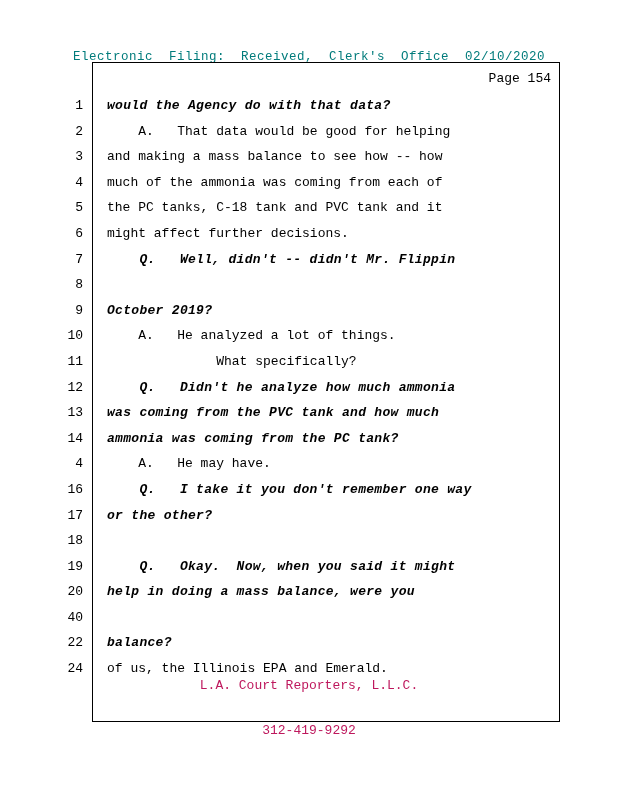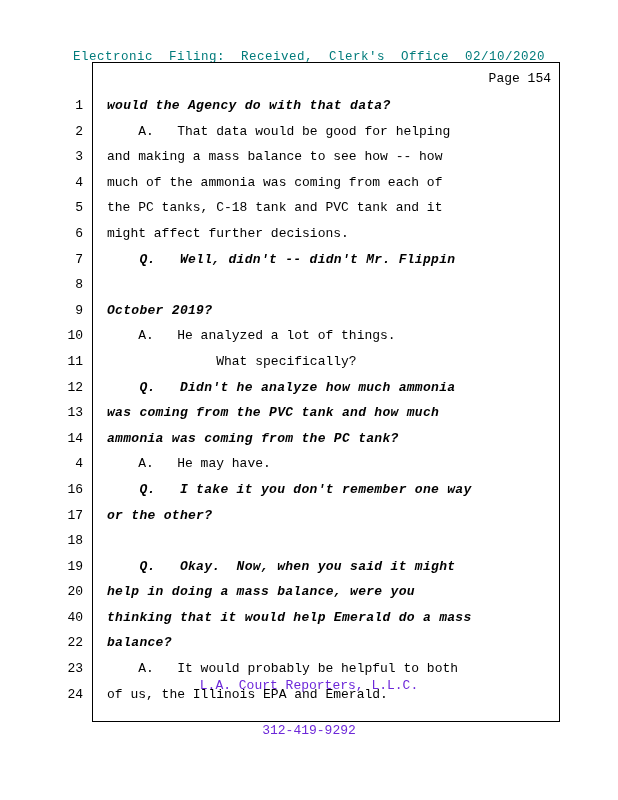--- a/index.html
+++ b/index.html
@@ -54,21 +54,21 @@
     text-align: right;
     font-weight: normal;
     font-size: 13px;
   }
   .line .txt { white-space: pre; }
   .line.bold .txt { font-weight: bold; letter-spacing: 0.3px; font-style: italic; }
   .footer {
     position: absolute;
     left: 0; right: 0; bottom: 32px;
     text-align: center;
-    color: #6d28d9;
+    color: #be185d;
     font-size: 13px;
     line-height: 15px;
     white-space: pre;
   }
 </style>
 </head>
 <body>
 
 <div class="page-wrap">
 
@@ -93,23 +93,22 @@
         <div class="line"><span class="num">11</span><span class="txt">              What specifically?</span></div>
         <div class="line bold"><span class="num">12</span><span class="txt">    Q.   Didn't he analyze how much ammonia</span></div>
         <div class="line bold"><span class="num">13</span><span class="txt">was coming from the PVC tank and how much</span></div>
         <div class="line bold"><span class="num">14</span><span class="txt">ammonia was coming from the PC tank?</span></div>
         <div class="line"><span class="num">4</span><span class="txt">    A.   He may have.</span></div>
         <div class="line bold"><span class="num">16</span><span class="txt">    Q.   I take it you don't remember one way</span></div>
         <div class="line bold"><span class="num">17</span><span class="txt">or the other?</span></div>
         <div class="line"><span class="num">18</span></div>
         <div class="line bold"><span class="num">19</span><span class="txt">    Q.   Okay.  Now, when you said it might</span></div>
         <div class="line bold"><span class="num">20</span><span class="txt">help in doing a mass balance, were you</span></div>
-        <div class="line bold"><span class="num">40</span><span class="txt">thinking that it would help Emerald do a mass</span></div>
+        <div class="line bold"><span class="num">40</span></div>
         <div class="line bold"><span class="num">22</span><span class="txt">balance?</span></div>
-        <div class="line"><span class="num">23</span><span class="txt">    A.   It would probably be helpful to both</span></div>
         <div class="line"><span class="num">24</span><span class="txt">of us, the Illinois EPA and Emerald.</span></div>
       </div>
   </div>
 
   <div class="footer">
     <div>L.A. Court Reporters, L.L.C.</div>
     <div>312-419-9292</div>
   </div>
 
 </div>

